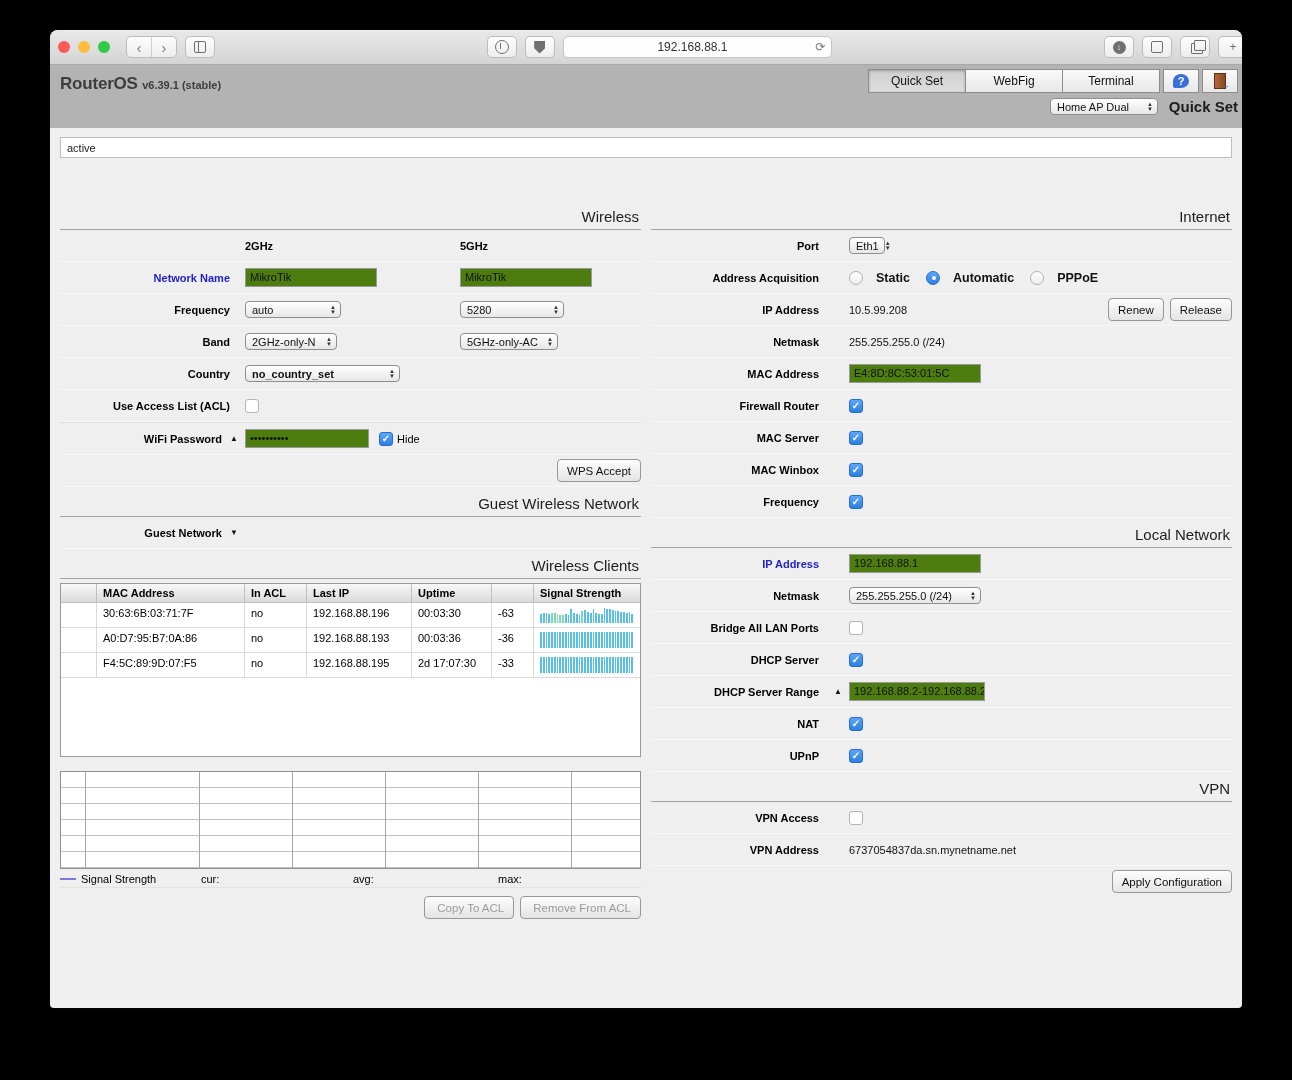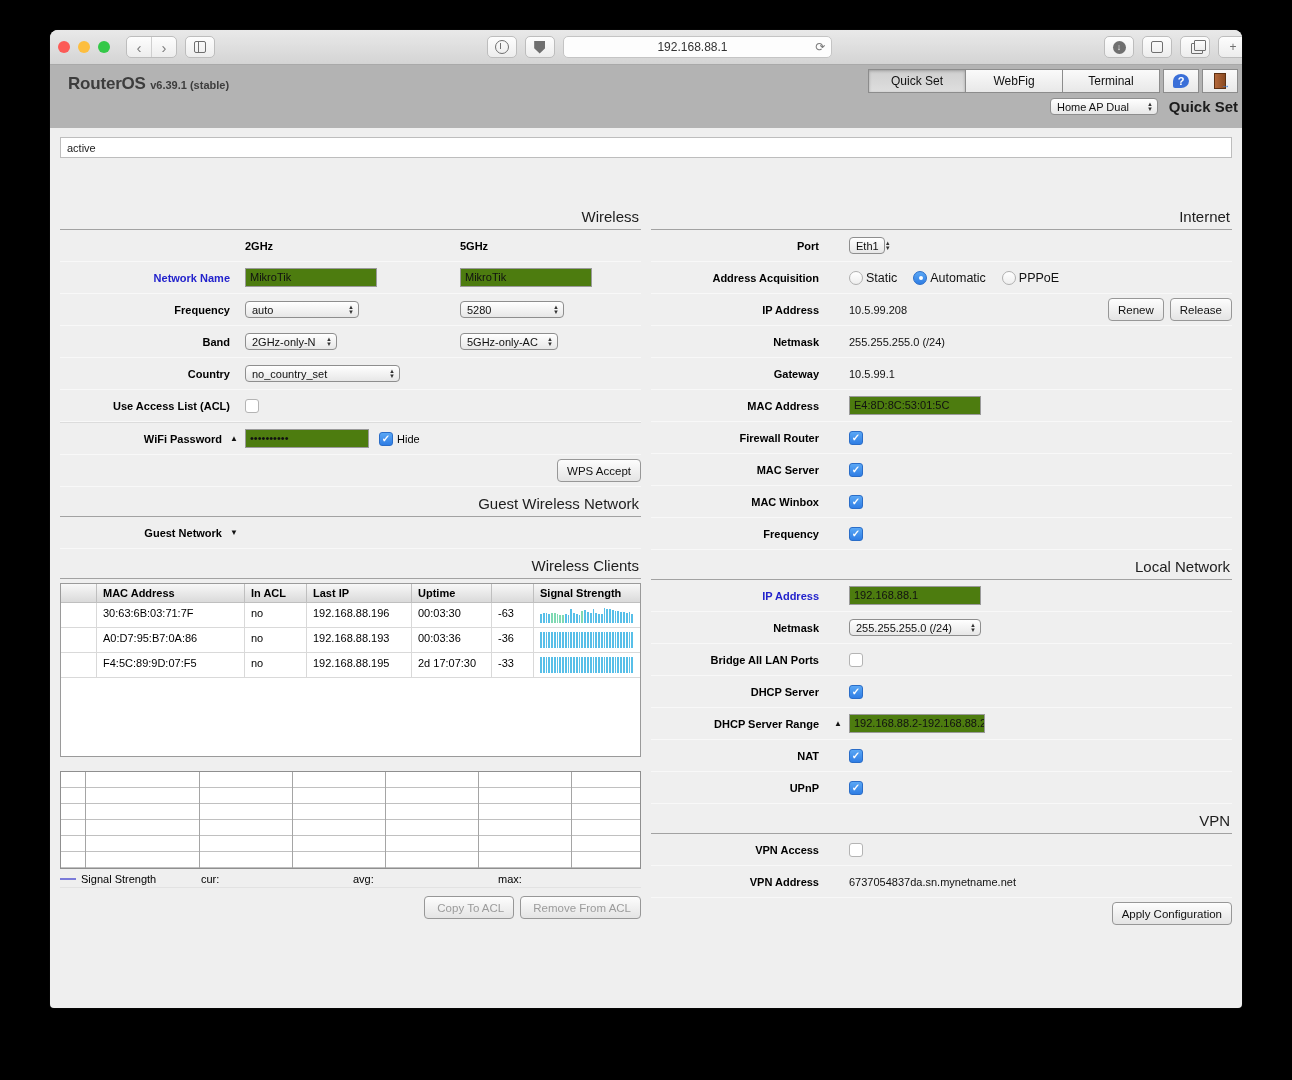--- a/index.html
+++ b/index.html
@@ -22,21 +22,21 @@
   .keyhole{width:12px;height:12px;border:1.5px solid #6f6f6f;border-radius:50%;position:relative;}
   .keyhole:after{content:"";position:absolute;left:4px;top:2px;width:1.5px;height:6px;background:#6f6f6f;}
   .shieldico{width:11px;height:13px;background:#6f6f6f;clip-path:polygon(0 0,100% 0,100% 60%,50% 100%,0 60%);}
   .sq{width:10px;height:10px;border:1.5px solid #6f6f6f;border-radius:2px;position:relative;}
   .sq.split:after{content:"";position:absolute;left:2.5px;top:0;width:1.5px;height:100%;background:#6f6f6f;}
   .dl{width:13px;height:13px;border-radius:50%;background:#6f6f6f;color:#eee;font-size:9px;display:flex;align-items:center;justify-content:center;}
   .tabsico{width:10px;height:9px;border:1.5px solid #6f6f6f;border-radius:1px;position:relative;margin-left:3px;margin-top:3px;}
   .tabsico:before{content:"";position:absolute;left:2px;top:-4px;width:10px;height:9px;border:1.5px solid #6f6f6f;border-radius:1px;background:linear-gradient(#fdfdfd,#ededed);}
   
   .roshead{height:63px;background:#b3b3b3;position:relative;}
-  .brand{position:absolute;left:18px;top:9px;color:#3d3d3d;}
+  .brand{position:absolute;left:10px;top:9px;color:#3d3d3d;}
   .brand b{font-size:17px;letter-spacing:-0.2px;} .brand span{font-size:11px;font-weight:bold;}
   .segrow{position:absolute;right:4px;top:4px;display:flex;gap:0;}
   .seg{width:96px;height:22px;border:1px solid #8c8c8c;background:linear-gradient(#fafafa,#e8e8e8);
        display:flex;align-items:center;justify-content:center;font-size:12px;color:#111;margin-left:-1px;}
   .seg.active{background:linear-gradient(#cfcfcf,#dedede);box-shadow:inset 0 1px 3px rgba(0,0,0,.25);}
   .ibtn{width:34px;height:22px;border:1px solid #8c8c8c;background:linear-gradient(#fafafa,#e8e8e8);
         display:flex;align-items:center;justify-content:center;margin-left:3px;}
   .helpico{width:16px;height:14px;background:#3a6fd8;border-radius:50% 50% 50% 2px;color:#fff;font-size:11px;font-weight:bold;
            display:flex;align-items:center;justify-content:center;}
   .doorico{width:10px;height:14px;background:linear-gradient(90deg,#b4683a,#8a4a22);border:1px solid #5d3012;position:relative;}
@@ -71,21 +71,21 @@
   .lbl.narrow{width:170px;padding-right:8px;}
   .col-r .lbl{width:198px;padding-right:30px;}
   .col-r .lbl.narrow{width:183px;padding-right:15px;}
   .lbl.blue{color:#2222cc;}
   .tri{width:15px;text-align:left;font-size:8px;color:#111;flex:none;}
   .slot{width:215px;flex:none;display:flex;align-items:center;}
   .val{font-size:11px;color:#111;}
   .spacer{flex:1;}
   .rowbtns{display:flex;gap:6px;margin-left:auto;padding-left:40px;}
   .radios{display:flex;align-items:center;gap:16px;font-size:12.5px;color:#111;}
-  .radios .opt{display:flex;align-items:flex-end;gap:3px;}
+  .radios .opt{display:flex;align-items:flex-end;gap:13px;font-weight:bold;}
   
   .ctable{border:1px solid #9a9a9a;background:#fff;height:172px;margin-top:4px;overflow:hidden;}
   .thead,.trow{display:grid;grid-template-columns:36px 148px 62px 105px 80px 42px 1fr;}
   .th{background:linear-gradient(#f8f8f8,#dadada);border-right:1px solid #bfbfbf;border-bottom:1px solid #bfbfbf;
       font-weight:bold;font-size:11px;padding:3px 6px;white-space:nowrap;overflow:hidden;}
   .td{border-right:1px solid #d9d9d9;border-bottom:1px solid #d9d9d9;font-size:11px;padding:4px 6px;white-space:nowrap;overflow:hidden;}
   .bars{display:flex;align-items:flex-end;height:16px;}
   .bar{width:2px;margin-right:1px;background:#58bfe8;display:inline-block;}
   .bar.g{background:#7ed9b2;}
   
@@ -188,21 +188,21 @@
           <span class="lbl blue">Network Name</span>
           <span class="slot">
                 <span class="tfield" style="width:122px;">MikroTik</span>
               </span>
           <span class="tfield" style="width:122px;">MikroTik</span>
         </div>
 
         <div class="row">
           <span class="lbl">Frequency</span>
           <span class="slot">
-                <span class="msel" style="width:114px;gap:18px;">
+                <span class="msel" style="width:96px;gap:18px;">
             <span>auto</span>
             <span class="arrs">
                     <span>▲</span>
                     <span>▼</span>
                   </span>
                 </span>
               </span>
           <span class="msel" style="width:104px;">
             <span>5280</span>
             <span class="arrs">
@@ -227,21 +227,21 @@
             <span>5GHz-only-AC</span>
             <span class="arrs">
                   <span>▲</span>
                   <span>▼</span>
                 </span>
               </span>
         </div>
 
         <div class="row">
           <span class="lbl">Country</span>
-          <span class="msel" style="width:155px;">
+          <span class="msel" style="width:155px;font-weight:bold;">
             <span>no_country_set</span>
             <span class="arrs">
                   <span>▲</span>
                   <span>▼</span>
                 </span>
               </span>
         </div>
 
         <div class="row">
           <span class="lbl">Use Access List (ACL)</span>
@@ -478,24 +478,20 @@
             <span class="btn">Renew</span>
             <span class="btn">Release</span>
           </span>
         </div>
 
         <div class="row">
           <span class="lbl">Netmask</span>
           <span class="val">255.255.255.0 (/24)</span>
         </div>
 
-        <div class="row">
-          <span class="lbl">Gateway</span>
-          <span class="val">10.5.99.1</span>
-        </div>
 
         <div class="row">
           <span class="lbl">MAC Address</span>
           <span class="tfield" style="width:122px;">E4:8D:8C:53:01:5C</span>
         </div>
 
         <div class="row">
           <span class="lbl">Firewall Router</span>
           <span class="cb on">✓</span>
         </div>

